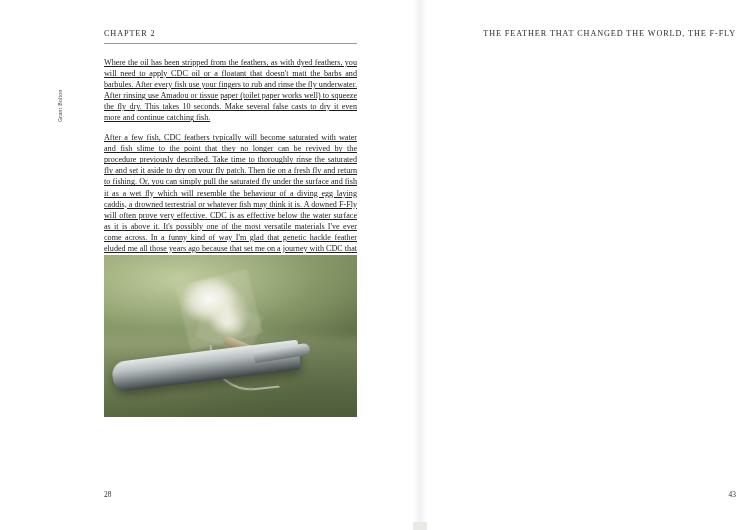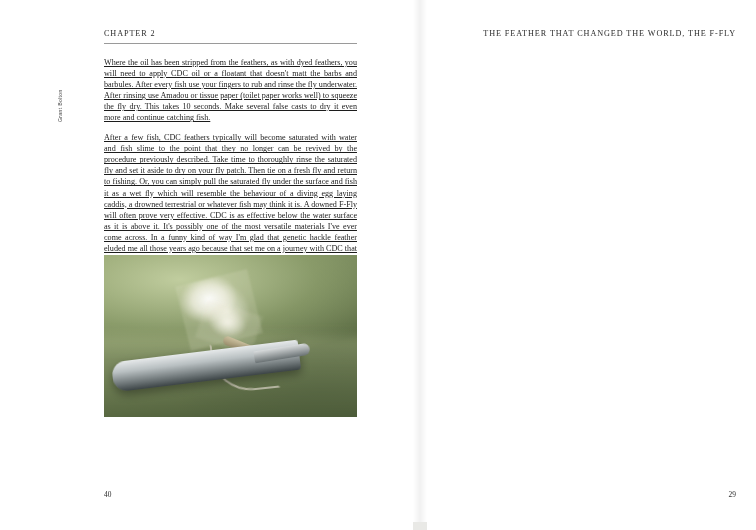--- a/index.html
+++ b/index.html
@@ -234,27 +234,27 @@
       <div class="photo-blur1"></div>
       <div class="fly-wing"></div>
       <div class="fly-wing2"></div>
       <div class="fly-hook"></div>
       <div class="fly-body"></div>
       <div class="vise"></div>
       <div class="vise-tip"></div>
     </div>
     <div class="photo-credit">Grant Bolton</div>
 
-    <div class="folio folio-left">40</div>
+    <div class="folio folio-left">28</div>
   </div>
 
   <div class="page page-right">
 
     <div class="runhead runhead-right">The feather that changed the world, the F-Fly</div>
 
     <div class="leader" style="left:600px; top:300px; width:-0px;"></div>
 
-    <div class="folio folio-right">29</div>
+    <div class="folio folio-right">43</div>
   </div>
 
   <div class="gutter"></div>
   <div class="bottom-notch"></div>
 </div>
 
 </body></html>

